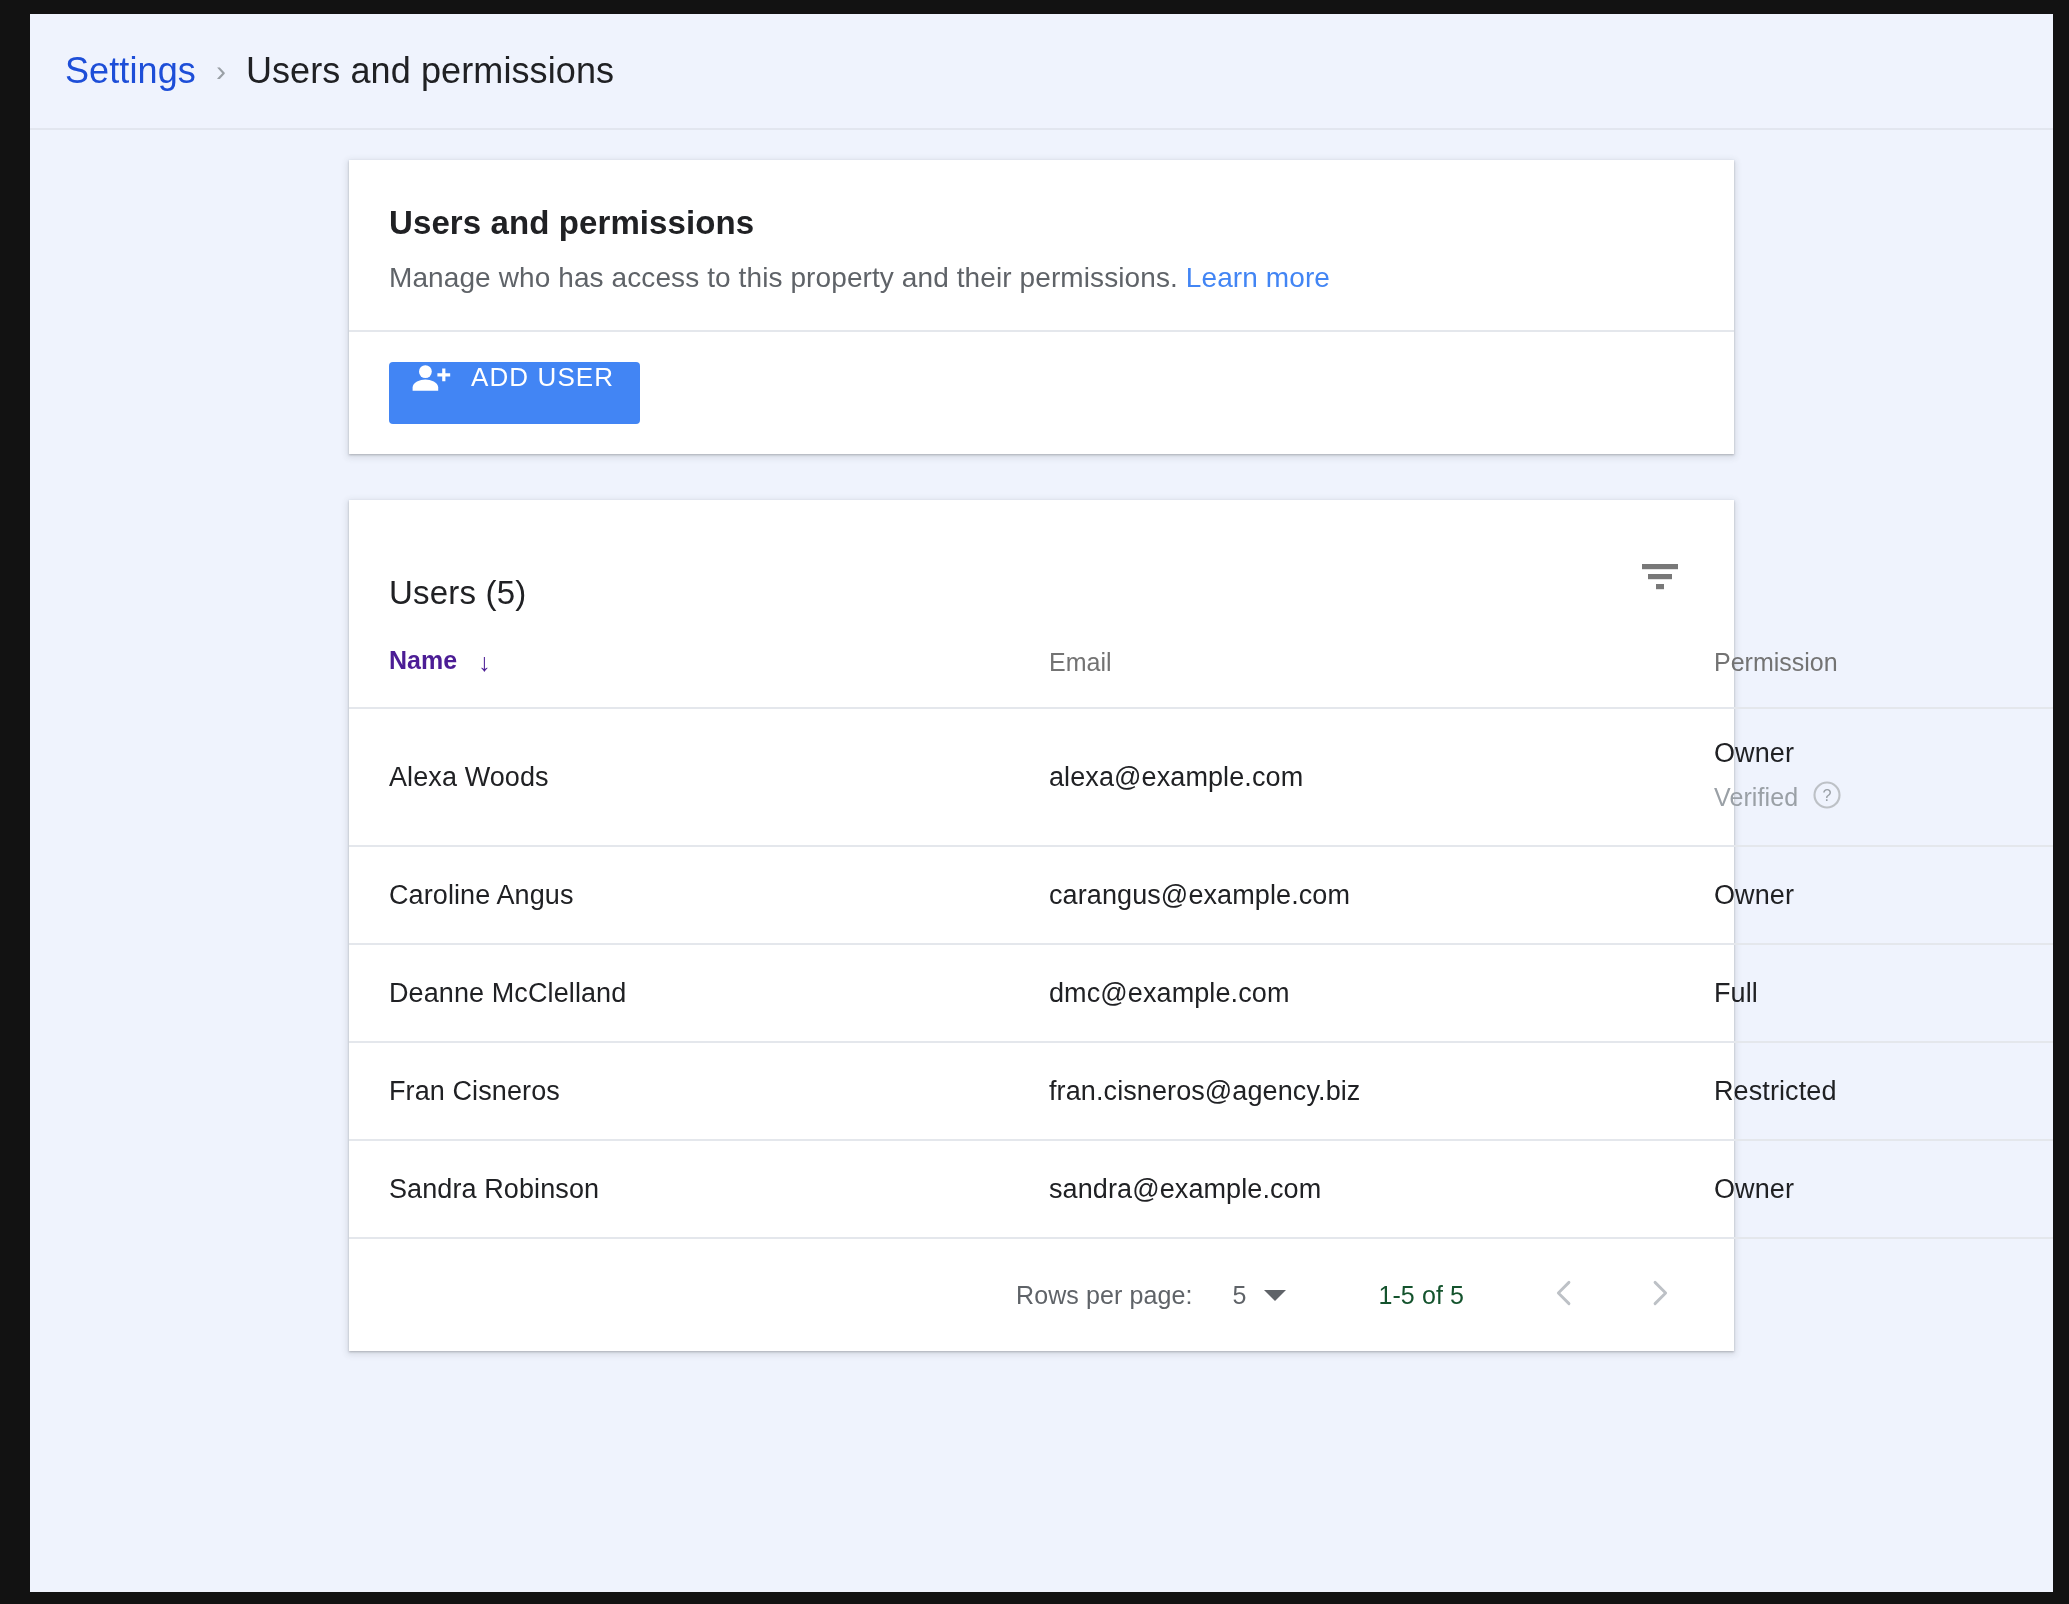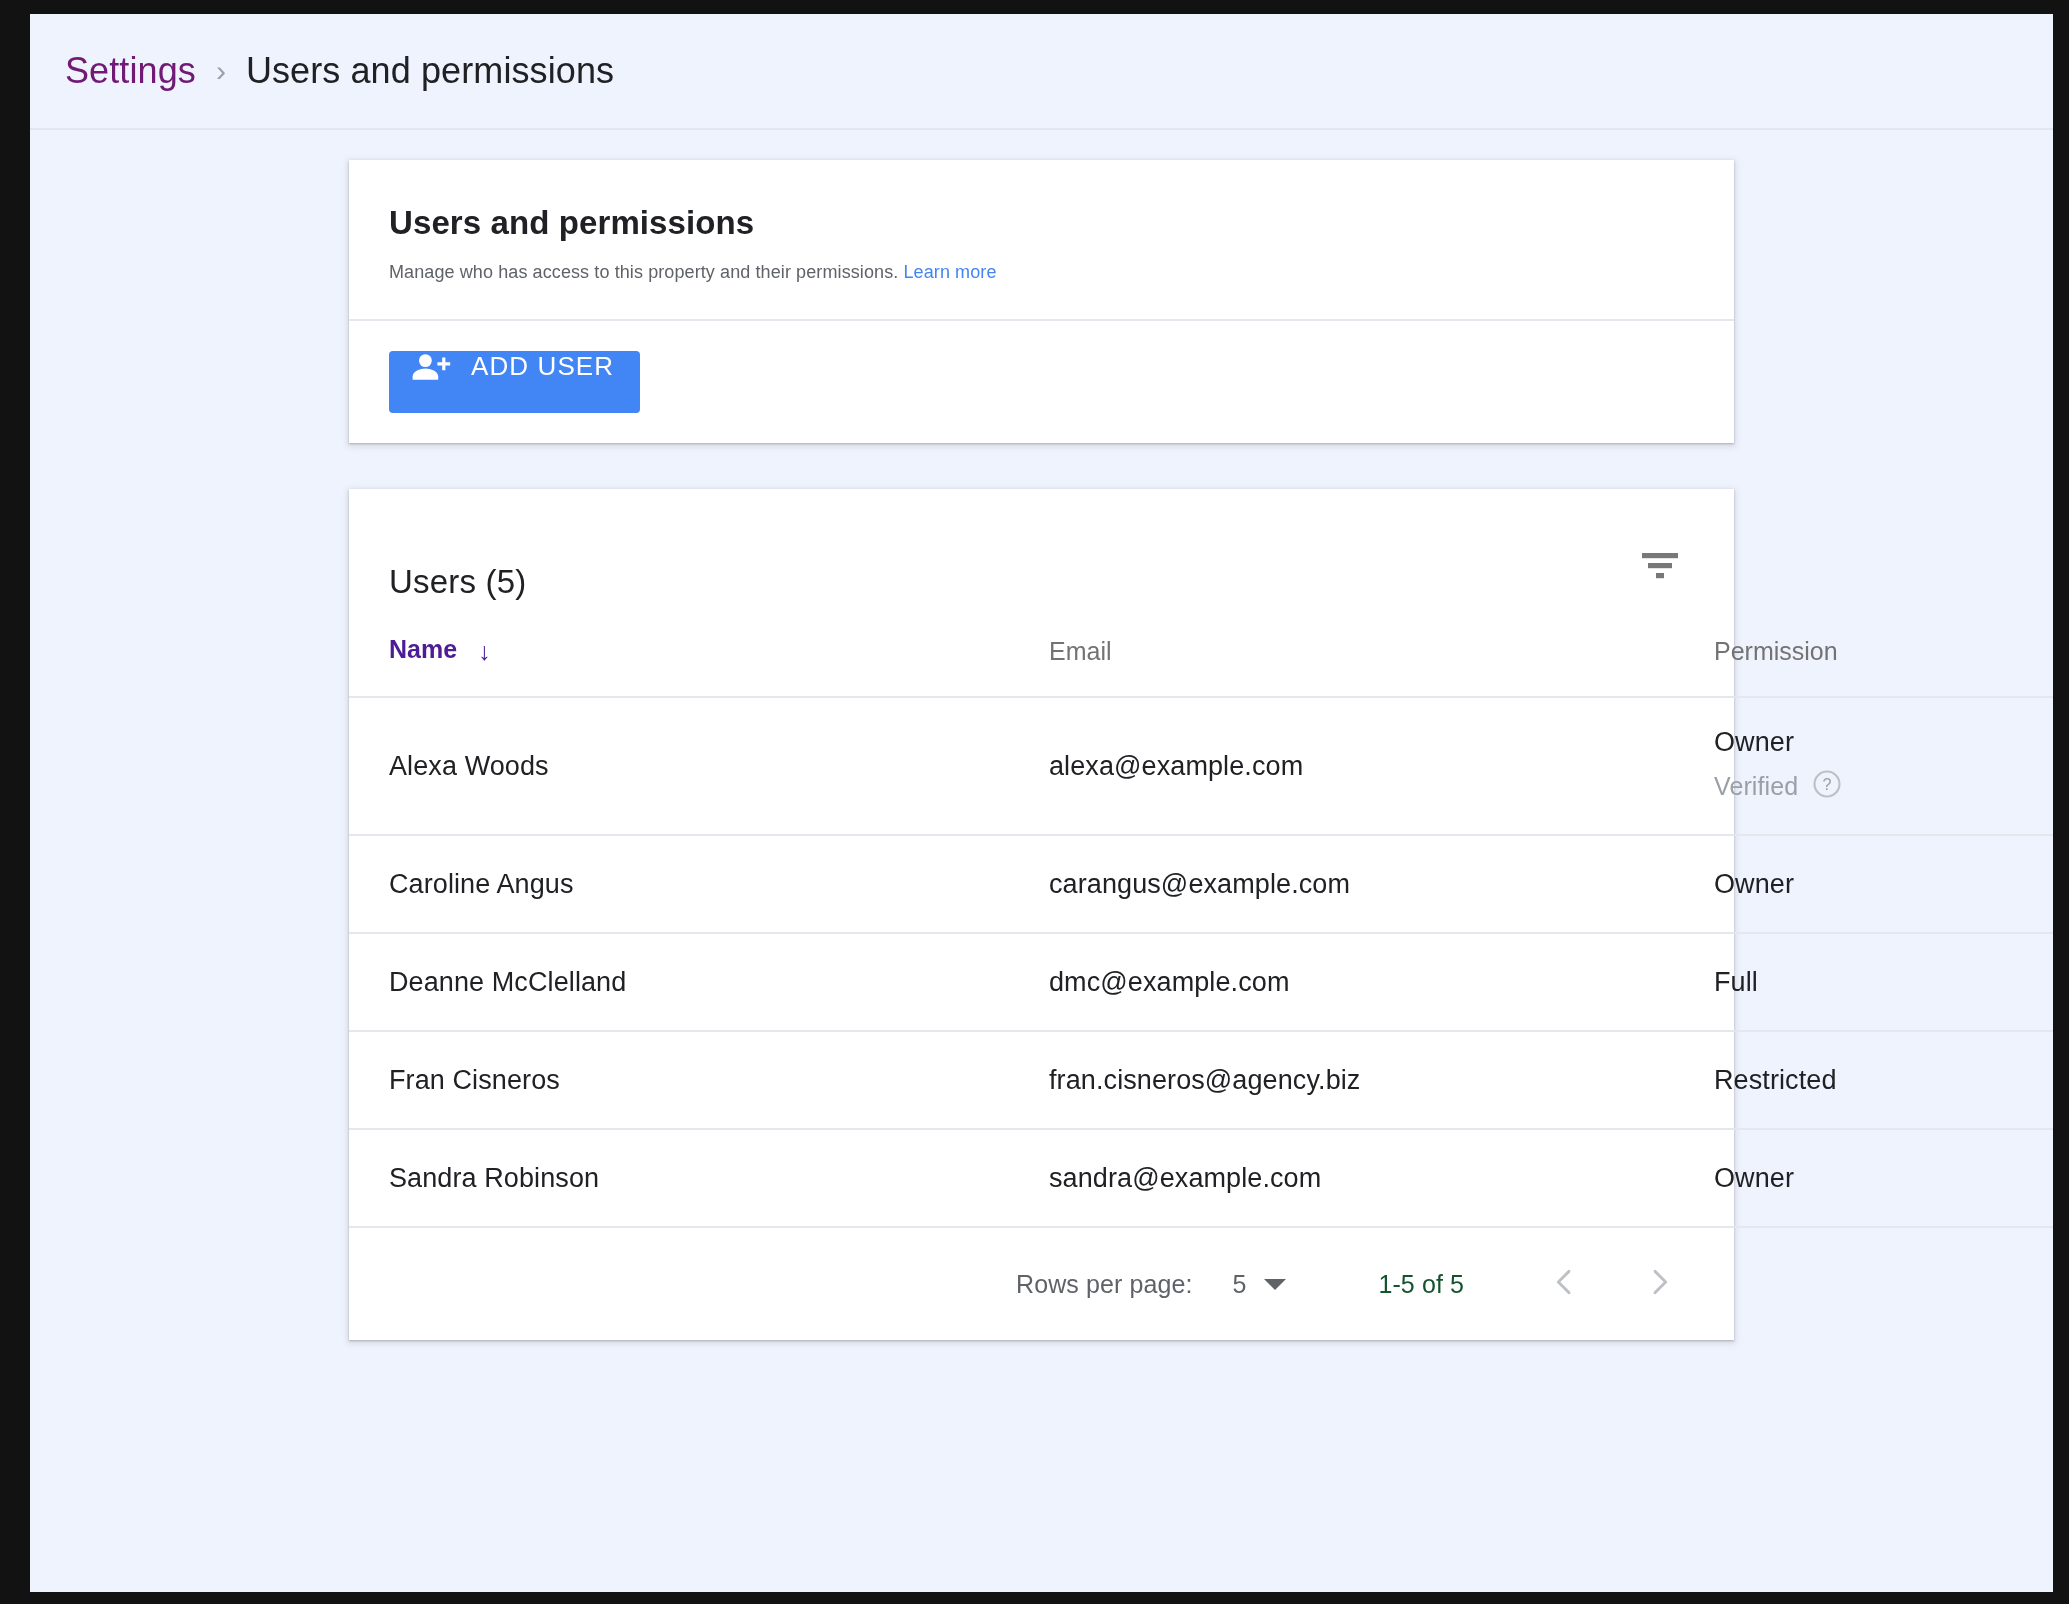--- a/index.html
+++ b/index.html
@@ -38,21 +38,21 @@
     height: 116px;
     box-sizing: border-box;
     display: flex;
     align-items: center;
     padding-left: 35px;
     border-bottom: 2px solid #e2e6ef;
     background: #eff3fd;
   }
   .crumb {
     font-size: 36px;
-    color: #701a75;
+    color: #1d4ed8;
     letter-spacing: .1px;
     white-space: nowrap;
   }
   .crumb.current {
     color: #202124;
     font-size: 36px;
   }
   .crumb-sep {
     margin: 0 20px;
     font-size: 30px;
@@ -79,21 +79,21 @@
     padding: 44px 40px 36px 40px;
   }
   .card-title {
     font-size: 33px;
     font-weight: bold;
     color: #202124;
     margin: 0 0 20px 0;
     letter-spacing: .1px;
   }
   .card-sub {
-    font-size: 18px;
+    font-size: 28px;
     color: #5f6368;
     margin: 0;
     letter-spacing: .1px;
   }
   .link {
     color: #4285f4;
     text-decoration: none;
     cursor: pointer;
   }
 

